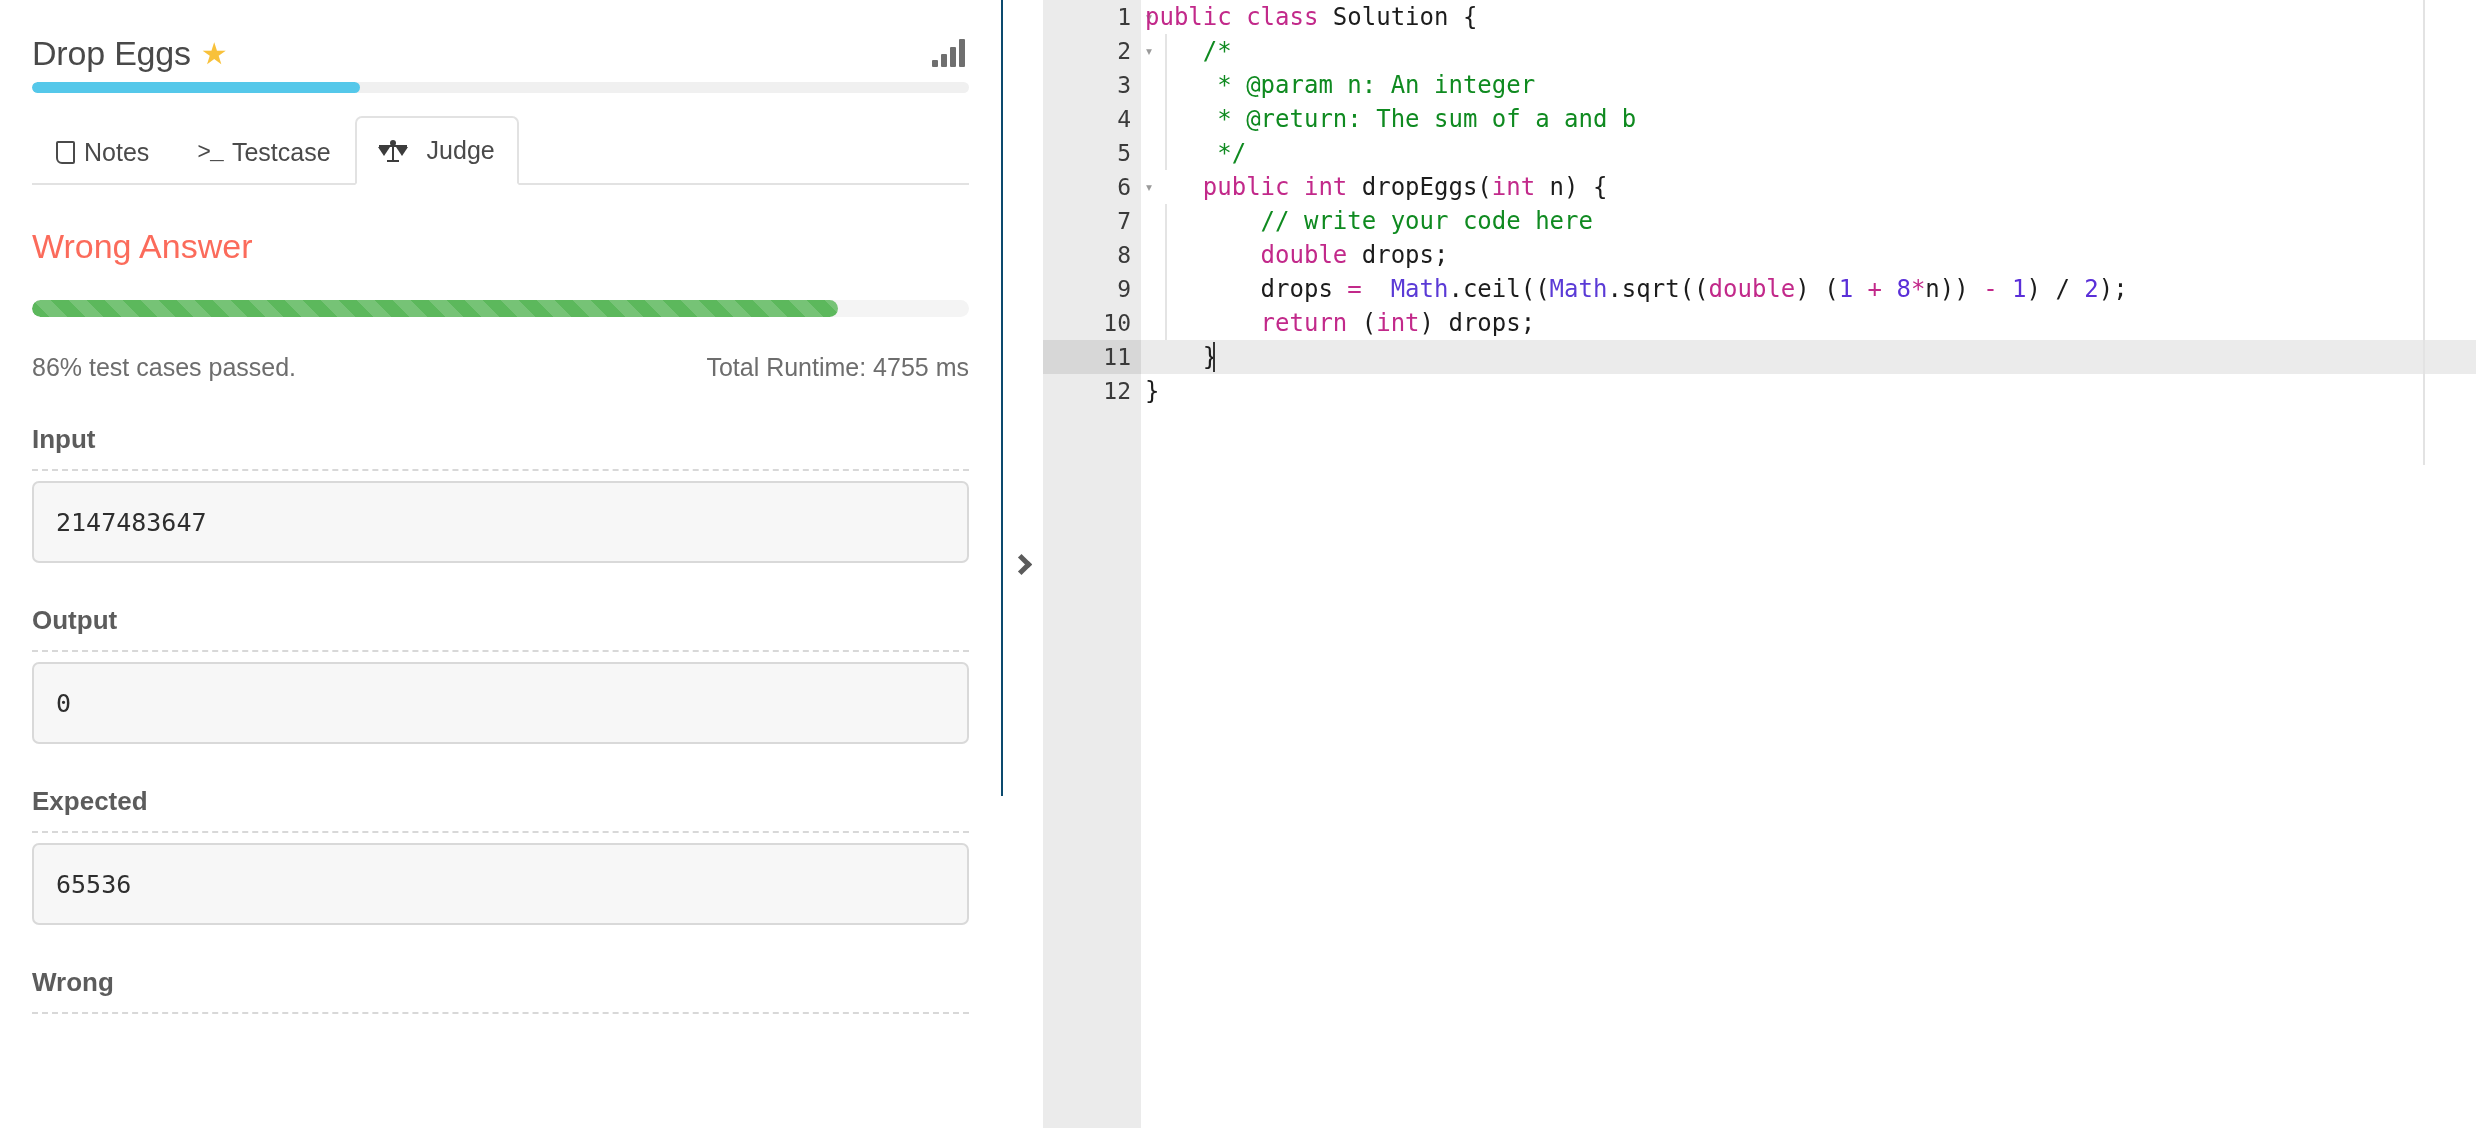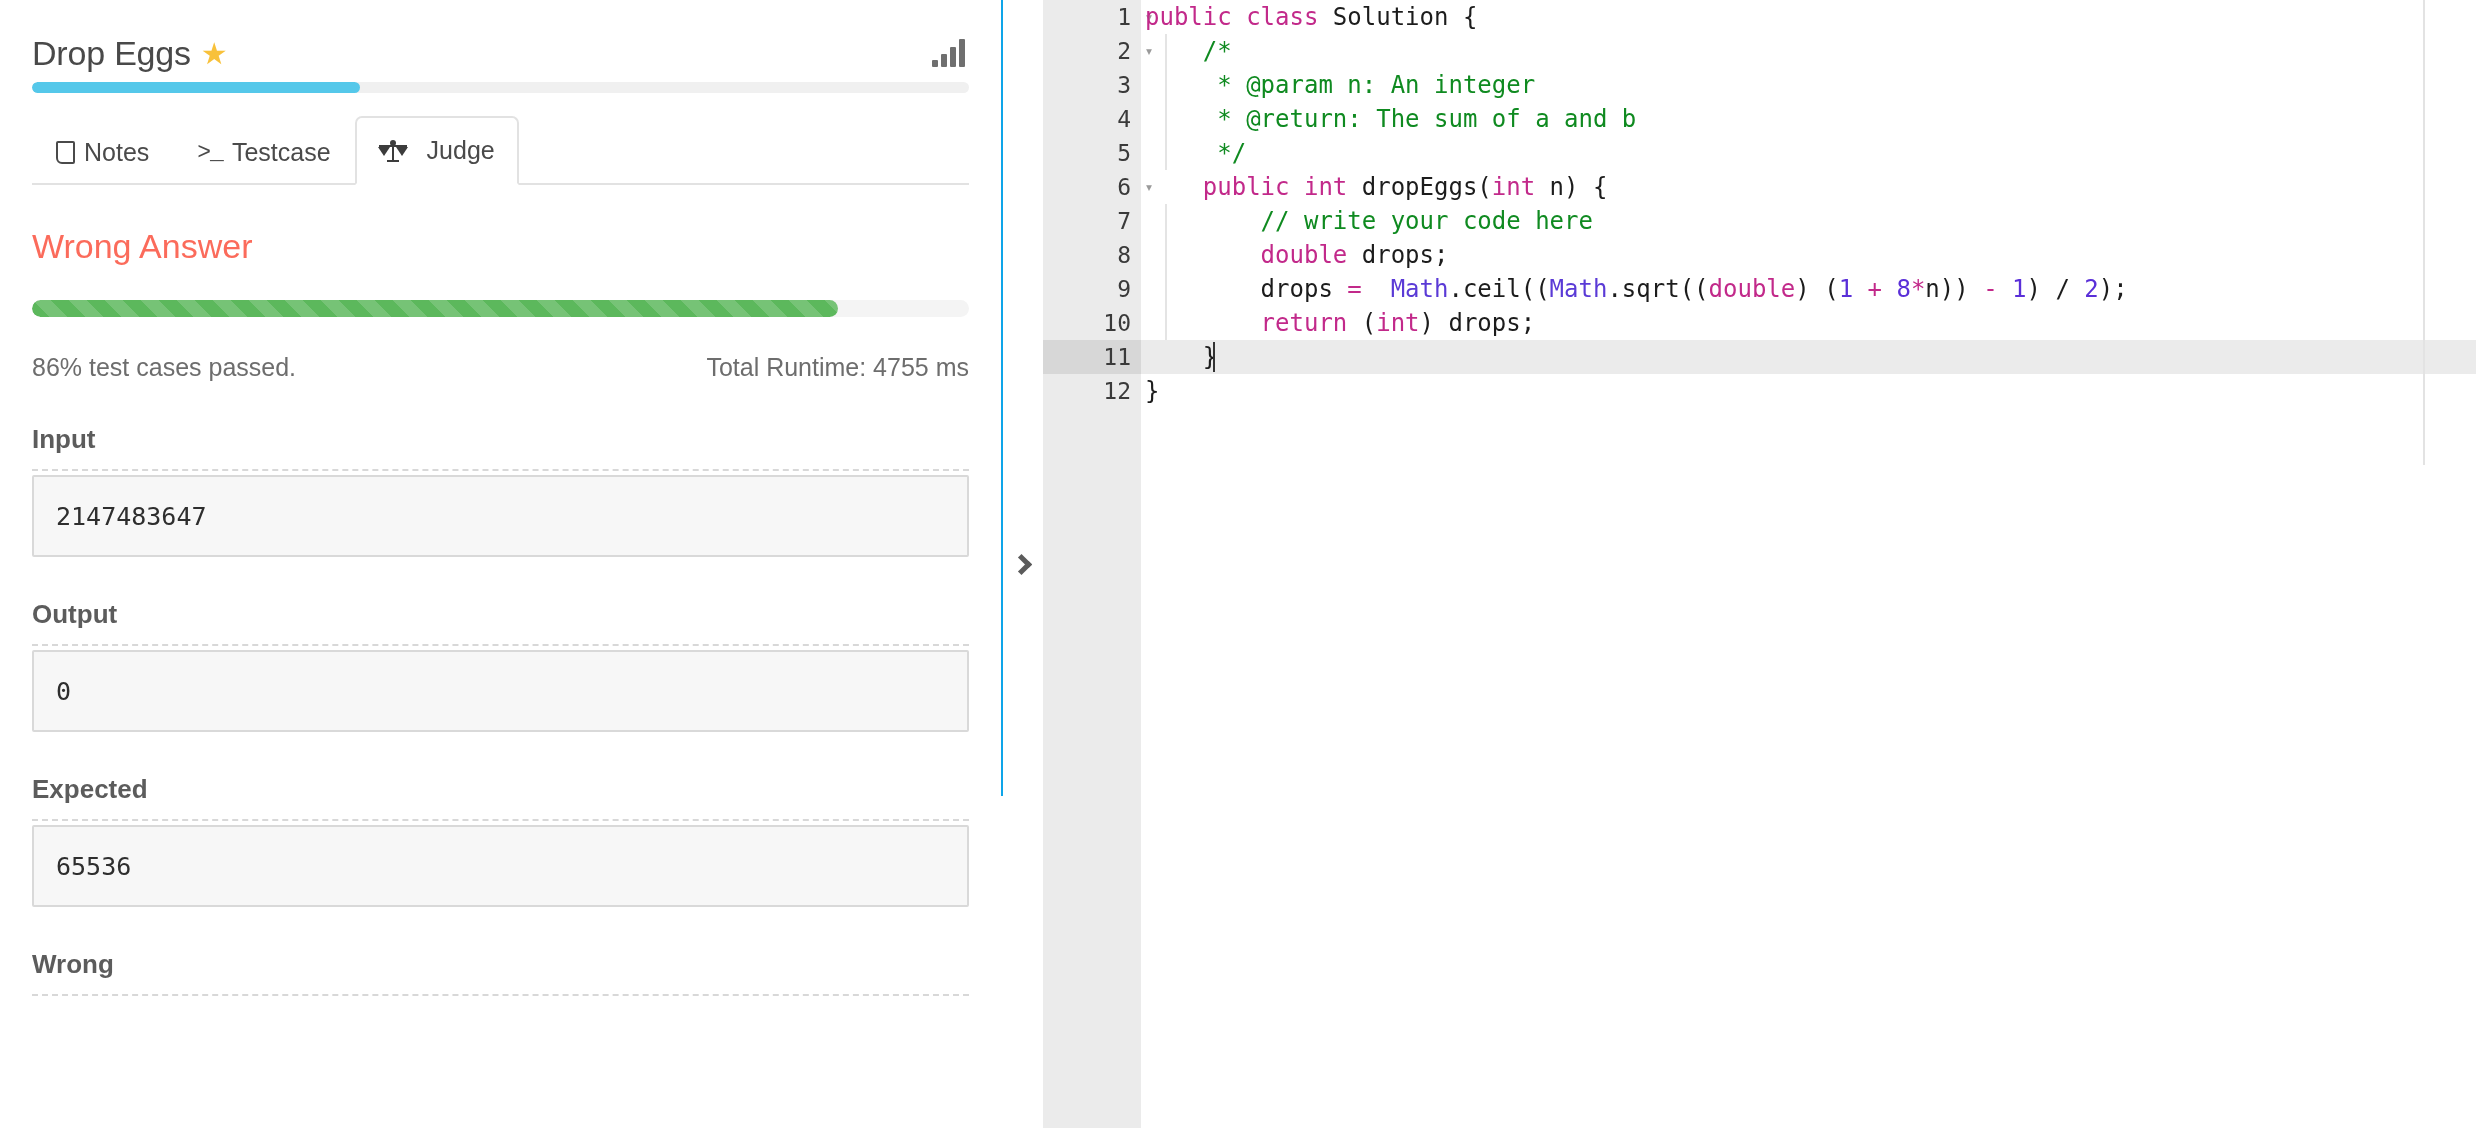--- a/index.html
+++ b/index.html
@@ -12,21 +12,21 @@
   }
 
   #app { position: relative; width: 2476px; height: 1128px; display: flex; }
 
   
   #left-panel {
     width: 1003px;
     height: 796px;
     background: #ffffff;
     position: relative;
-    border-right: 2px solid #0ea5e9;
+    border-right: 2px solid #0c4a6e;
     flex: 0 0 1003px;
   }
   #left-inner { padding: 0 32px; }
 
   .title-row {
     display: flex;
     align-items: center;
     justify-content: space-between;
     padding-top: 38px;
     height: 68px;
@@ -158,25 +158,25 @@
     font-size: 26px;
     font-weight: bold;
     color: #5c5c5c;
   }
   .dashed-rule {
     margin-top: 14px;
     border-top: 2px dashed #d8d8d8;
     height: 0;
   }
   .value-box {
-    margin-top: 4px;
+    margin-top: 10px;
     min-height: 82px;
     background: #f7f7f7;
     border: 2px solid #d9d9d9;
-    border-radius: 2px;
+    border-radius: 7px;
     display: flex;
     align-items: center;
     padding: 0 22px;
     font-family: "DejaVu Sans Mono", monospace;
     font-size: 25px;
     color: #2e2e2e;
   }
 
   
   #divider {

